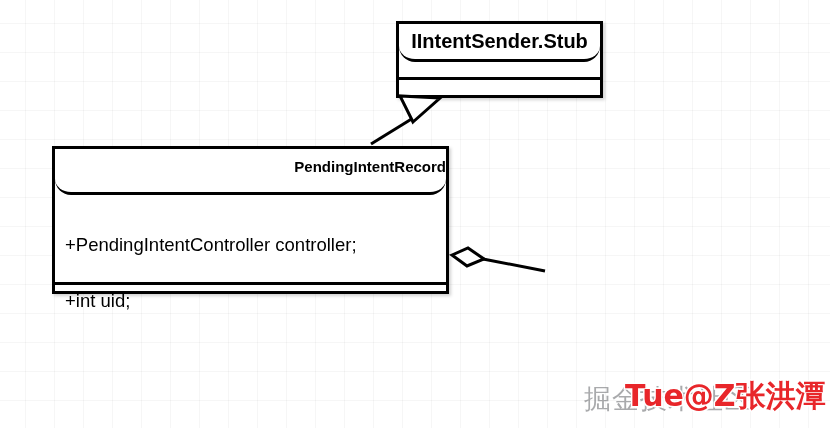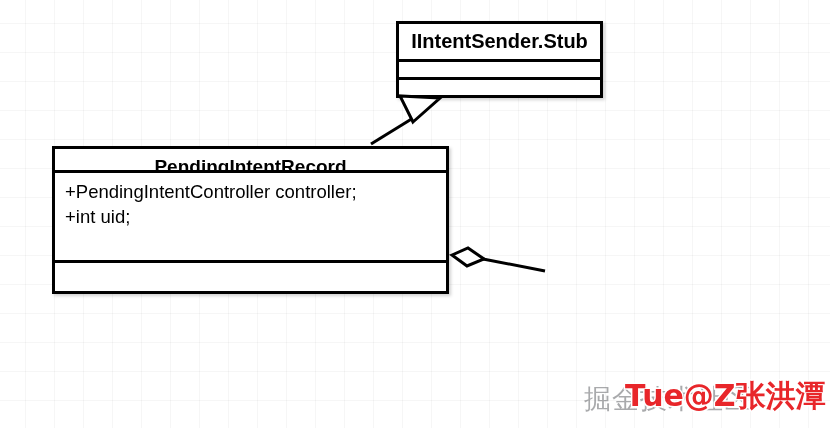--- a/index.html
+++ b/index.html
@@ -31,29 +31,31 @@
     box-shadow: 2px 2px 3px rgba(0,0,0,0.18);
   }
   .uml-name {
     box-sizing: border-box;
     text-align: center;
     font-weight: bold;
     color: #000000;
     border-bottom: 3px solid #000000;
     white-space: nowrap;
     overflow: hidden;
+    border-radius: 16px;
   }
   .uml-attrs {
     box-sizing: border-box;
     border-bottom: 3px solid #000000;
     color: #000000;
   }
   .uml-attrs .row {
     white-space: nowrap;
     overflow: hidden;
+    margin-top: 31px;
   }
   .uml-ops {
     box-sizing: border-box;
   }
   .compartment-empty {
     box-sizing: border-box;
   }
 
   
   #class-stub {
@@ -76,23 +78,24 @@
   }
 
   
   #class-pir {
     left: 52px;
     top: 146px;
     width: 397px;
     height: 148px;
   }
   #class-pir .uml-name {
-    height: 24px;
+    height: 46px;
     line-height: 35px;
-    font-size: 19px;
+    font-size: 15px;
+    text-align: right;
   }
   #class-pir .uml-attrs {
     height: 90px;
     padding: 6px 0 0 10px;
     font-size: 18.5px;
     line-height: 25px;
   }
   #class-pir .uml-ops {
     height: 14px;
   }

